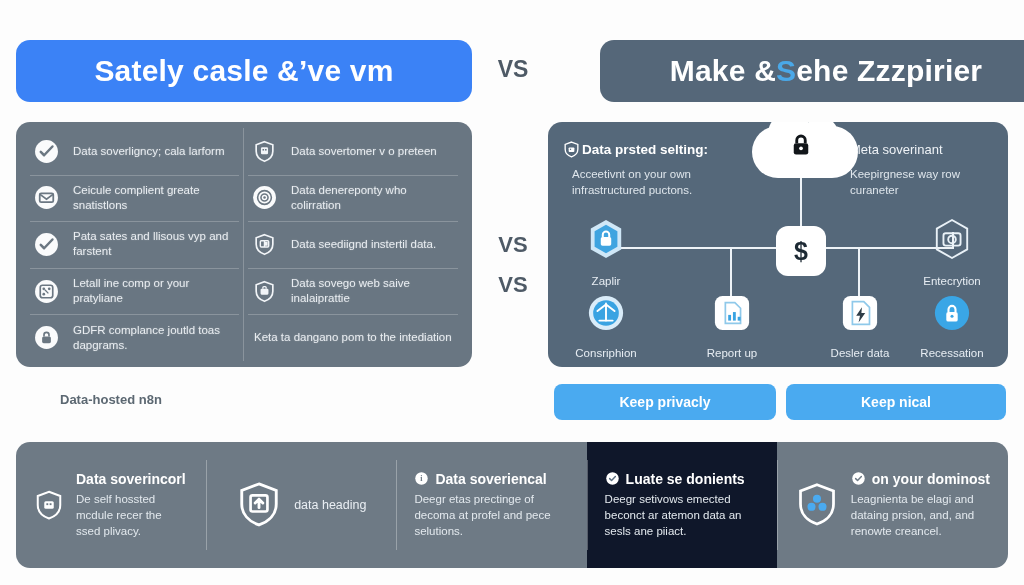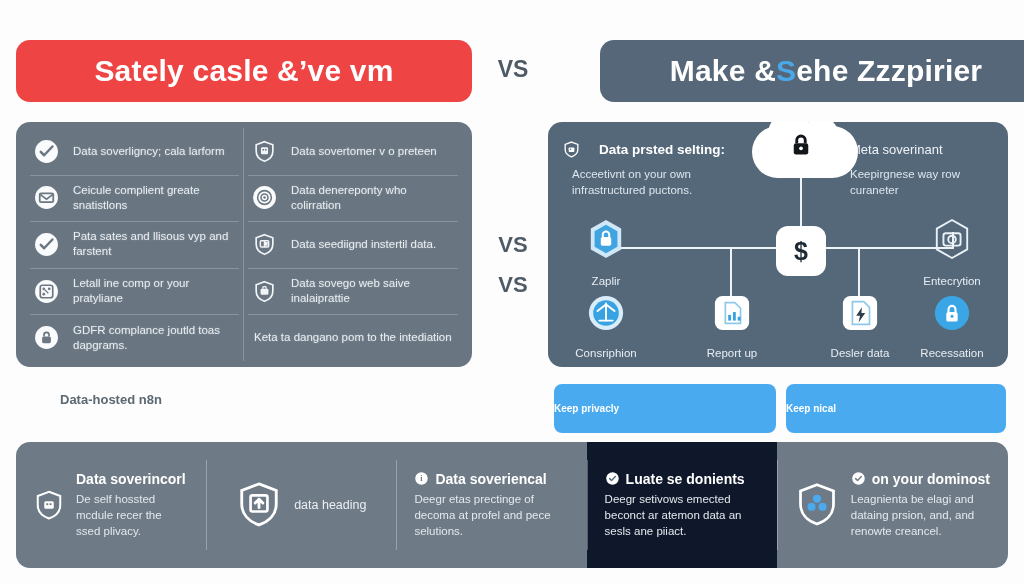--- a/index.html
+++ b/index.html
@@ -11,21 +11,21 @@
   }
   .canvas { position: relative; width: 1024px; height: 585px; background: #fdfdfd; }
 
   
   .hdr {
     position: absolute; height: 62px; border-radius: 14px;
     display: flex; align-items: center; justify-content: center;
     color: #ffffff; font-size: 30px; font-weight: 700; letter-spacing: .2px;
     white-space: nowrap;
   }
-  .hdr-left  { left: 16px;  top: 40px; width: 456px; background: #ef4444; }
+  .hdr-left  { left: 16px;  top: 40px; width: 456px; background: #3b82f6; }
   .hdr-right { left: 556px; top: 40px; width: 452px; background: #556779; margin-left: 44px; }
   .hdr-right .accent { color: #4aa8e8; }
 
   .vs-top {
     position: absolute; left: 481px; top: 56px; width: 64px;
     text-align: center; font-size: 23px; font-weight: 700; color: #4e5a66;
   }
 
   
   .panel-left {
@@ -63,21 +63,21 @@
   .vs-mid.a { top: 232px; }
   .vs-mid.b { top: 272px; }
 
   
   .panel-right {
     position: absolute; left: 548px; top: 122px; width: 460px; height: 245px;
     background: #55687a; border-radius: 14px; overflow: hidden;
   }
   .r-title {
     position: absolute; left: 14px; top: 18px;
-    display: flex; align-items: center; gap: 18px;
+    display: flex; align-items: center; gap: 1px;
     font-size: 13.5px; font-weight: 700; color: #ffffff;
   }
   .r-sub {
     position: absolute; left: 24px; top: 44px; width: 190px;
     font-size: 11.5px; line-height: 1.4; color: #dfe6ec;
   }
   .r-title2 {
     position: absolute; right: 18px; top: 20px; width: 140px;
     font-size: 13px; color: #eef2f6;
   }
@@ -120,24 +120,24 @@
   .node .nicon { display: flex; justify-content: center; }
   .n-zap  { left: 12px;  top: 96px; }
   .n-cons { left: 12px;  top: 172px; }
   .n-rep  { left: 138px; top: 172px; }
   .n-des  { left: 266px; top: 172px; }
   .n-enc  { left: 358px; top: 96px; }
   .n-rec  { left: 358px; top: 172px; }
 
   
   .cta {
-    position: absolute; top: 384px; height: 49px; border-radius: 8px;
+    position: absolute; top: 384px; height: 36px; border-radius: 8px;
     background: #4aaaf0; color: #ffffff;
-    display: flex; align-items: center; 
-    font-size: 10px; font-weight: 700; cursor: pointer;
+    display: flex; align-items: center; justify-content: center;
+    font-size: 14px; font-weight: 700; cursor: pointer;
   }
   .cta-1 { left: 554px; width: 222px; }
   .cta-2 { left: 786px; width: 220px; }
 
   
   .bottom {
     position: absolute; left: 16px; top: 442px; width: 992px; height: 126px;
     background: #6e7a85; border-radius: 14px; display: flex; overflow: hidden;
   }
   .bcol {

